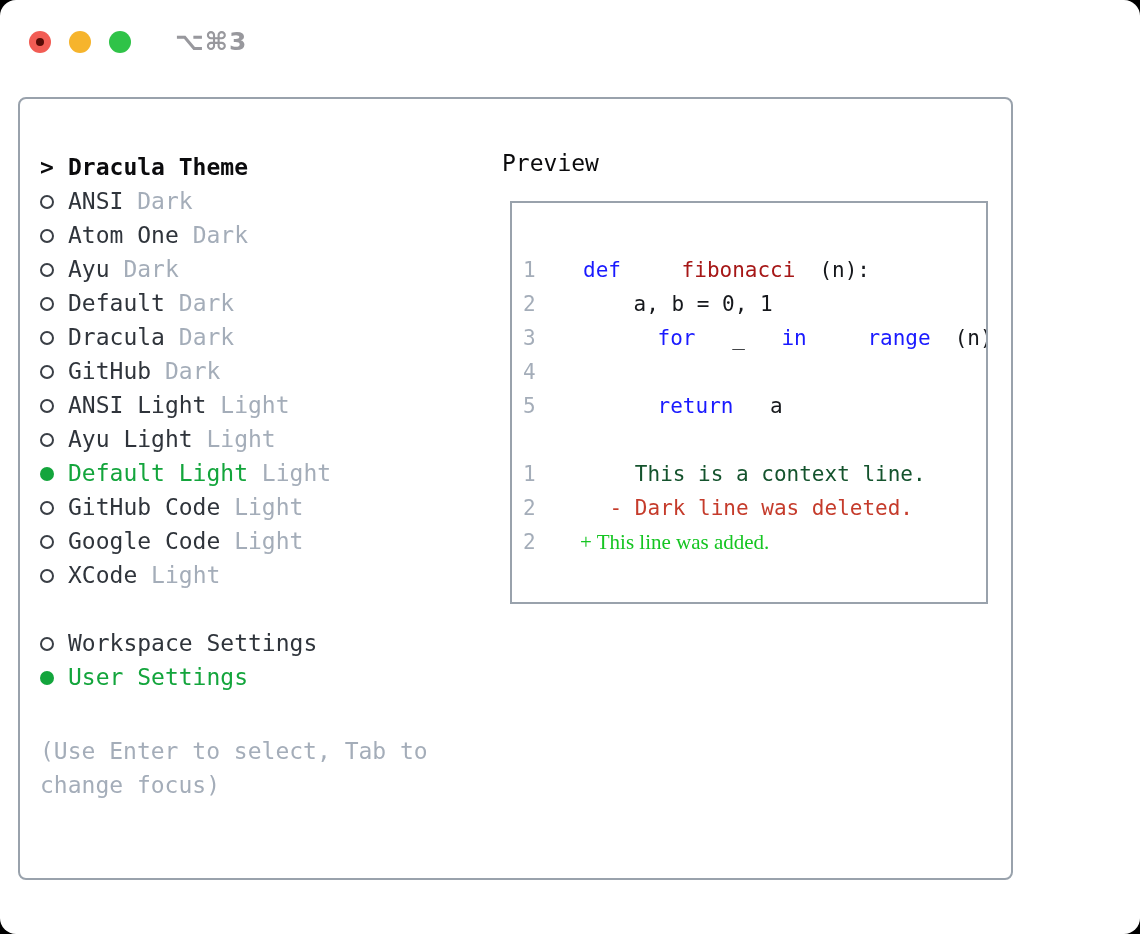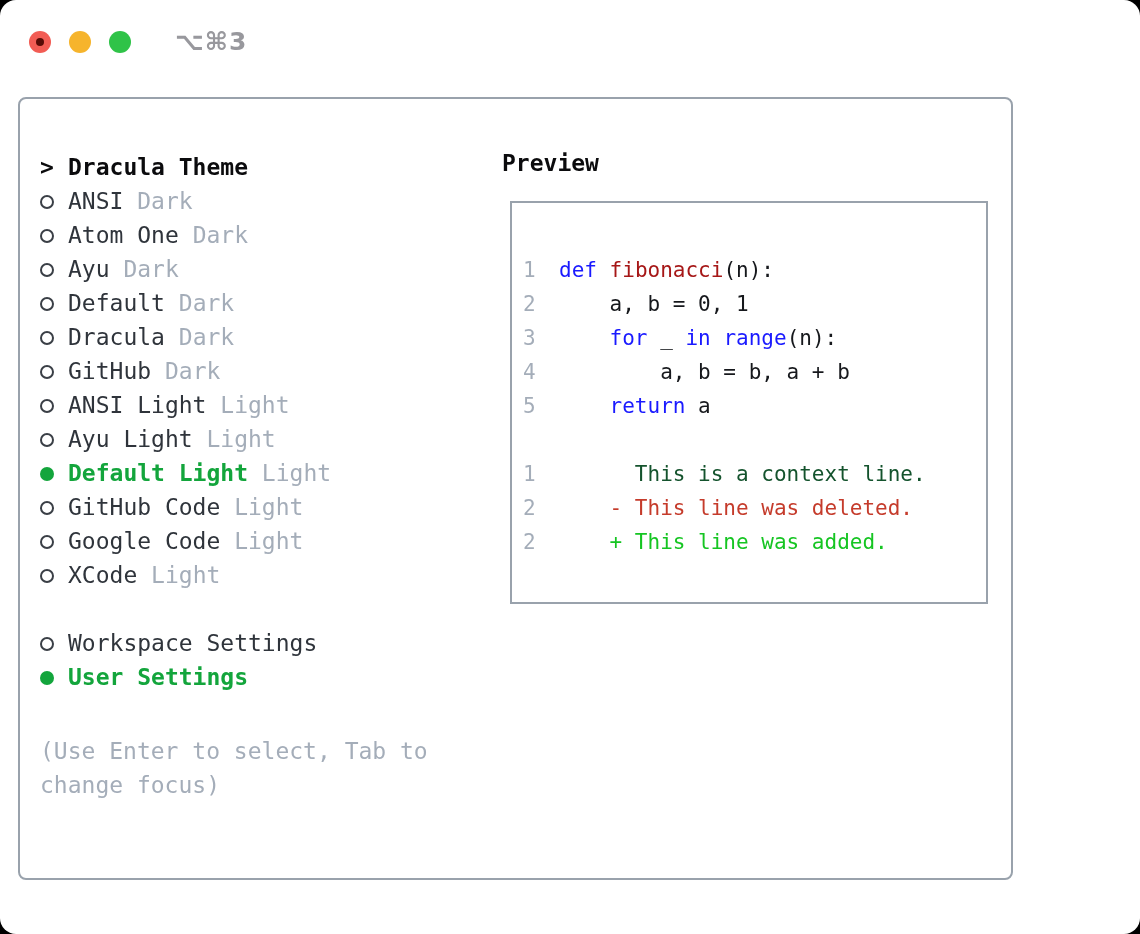--- a/index.html
+++ b/index.html
@@ -20,38 +20,38 @@
   
   .panel{position:absolute;left:18px;top:97px;width:995px;height:783px;box-sizing:border-box;
     border:2px solid var(--border-gray);border-radius:8px;background:#fff;}
   .left-col{position:absolute;left:20px;top:51px;width:450px;font-size:23px;color:#2f343b;}
   .row{height:34px;display:flex;align-items:center;}
   .prefix-col{display:inline-block;width:28px;flex:0 0 28px;}
   .hdr{font-weight:bold;color:#0b0b0d;}
   .bullet{box-sizing:border-box;width:14px;height:14px;border-radius:50%;border:2px solid #3a3f46;display:inline-block;}
   .bullet.filled{border:none;background:var(--accent-green);}
   .label{white-space:pre;}
-  .row.selected .label{color:var(--accent-green);font-weight:bold;}
+  .row.selected .label{color:var(--accent-green);}
   .suffix{color:var(--muted-gray);white-space:pre;}
   .spacer{height:34px;}
   .apply-hdr{color:#0b0b0d;}
   .help{color:var(--muted-gray);width:440px;line-height:34px;margin-top:6px;}
   
-  .preview-title{position:absolute;left:482px;top:51px;font-size:23px;font-weight:bold;color:#0b0b0d;}
+  .preview-title{position:absolute;left:482px;top:51px;font-size:23px;font-weight:normal;color:#0b0b0d;}
   .preview-box{position:absolute;left:490px;top:102px;width:478px;height:403px;box-sizing:border-box;
     border:2px solid var(--border-gray);background:#fff;padding:50px 0 0 11px;overflow:hidden;}
   .pline{height:34px;display:flex;align-items:center;font-size:21px;}
   .lnum{display:inline-block;width:36px;flex:0 0 36px;color:var(--muted-gray);white-space:pre;}
-  .tok{white-space:pre;color:#16181c;}
+  .tok{white-space:pre;color:#16181c;margin-left:24px;}
   .tok-keyword{color:var(--keyword-blue);}
   .tok-function{color:var(--function-red);}
   .diff-text{white-space:pre;}
   .diff-context .diff-text{color:#14532d;}
   .diff-deleted .diff-text{color:var(--diff-red);}
-  .diff-added .diff-text{color:var(--diff-green);}
+  .diff-added .diff-text{color:var(--diff-green);font-family:Liberation Serif, serif;}
 </style>
 </head>
 <body>
 
 <div class="window">
 
   <div class="titlebar">
     <button class="tl tl-close">
         <span class="tl-dot"></span>
       </button>
@@ -170,38 +170,37 @@
             <span class="tok tok-plain">    </span>
             <span class="tok tok-keyword">for</span>
             <span class="tok tok-plain"> _ </span>
             <span class="tok tok-keyword">in</span>
             <span class="tok tok-plain"> </span>
             <span class="tok tok-keyword">range</span>
             <span class="tok tok-plain">(n):</span>
           </div>
           <div class="pline">
             <span class="lnum">4</span>
-            <span class="tok tok-plain">        a, b = b, a + b</span>
           </div>
           <div class="pline">
             <span class="lnum">5</span>
             <span class="tok tok-plain">    </span>
             <span class="tok tok-keyword">return</span>
             <span class="tok tok-plain"> a</span>
           </div>
         </div>
       <div class="spacer"></div>
       <div id="diff-block">
           <div class="pline diff-context">
             <span class="lnum">1</span>
             <span class="diff-text">      This is a context line.</span>
           </div>
           <div class="pline diff-deleted">
             <span class="lnum">2</span>
-            <span class="diff-text">    - This line was deleted.</span>
+            <span class="diff-text">    - Dark line was deleted.</span>
           </div>
           <div class="pline diff-added">
             <span class="lnum">2</span>
             <span class="diff-text">    + This line was added.</span>
           </div>
         </div>
     </div>
 
   </div>
 </div>

